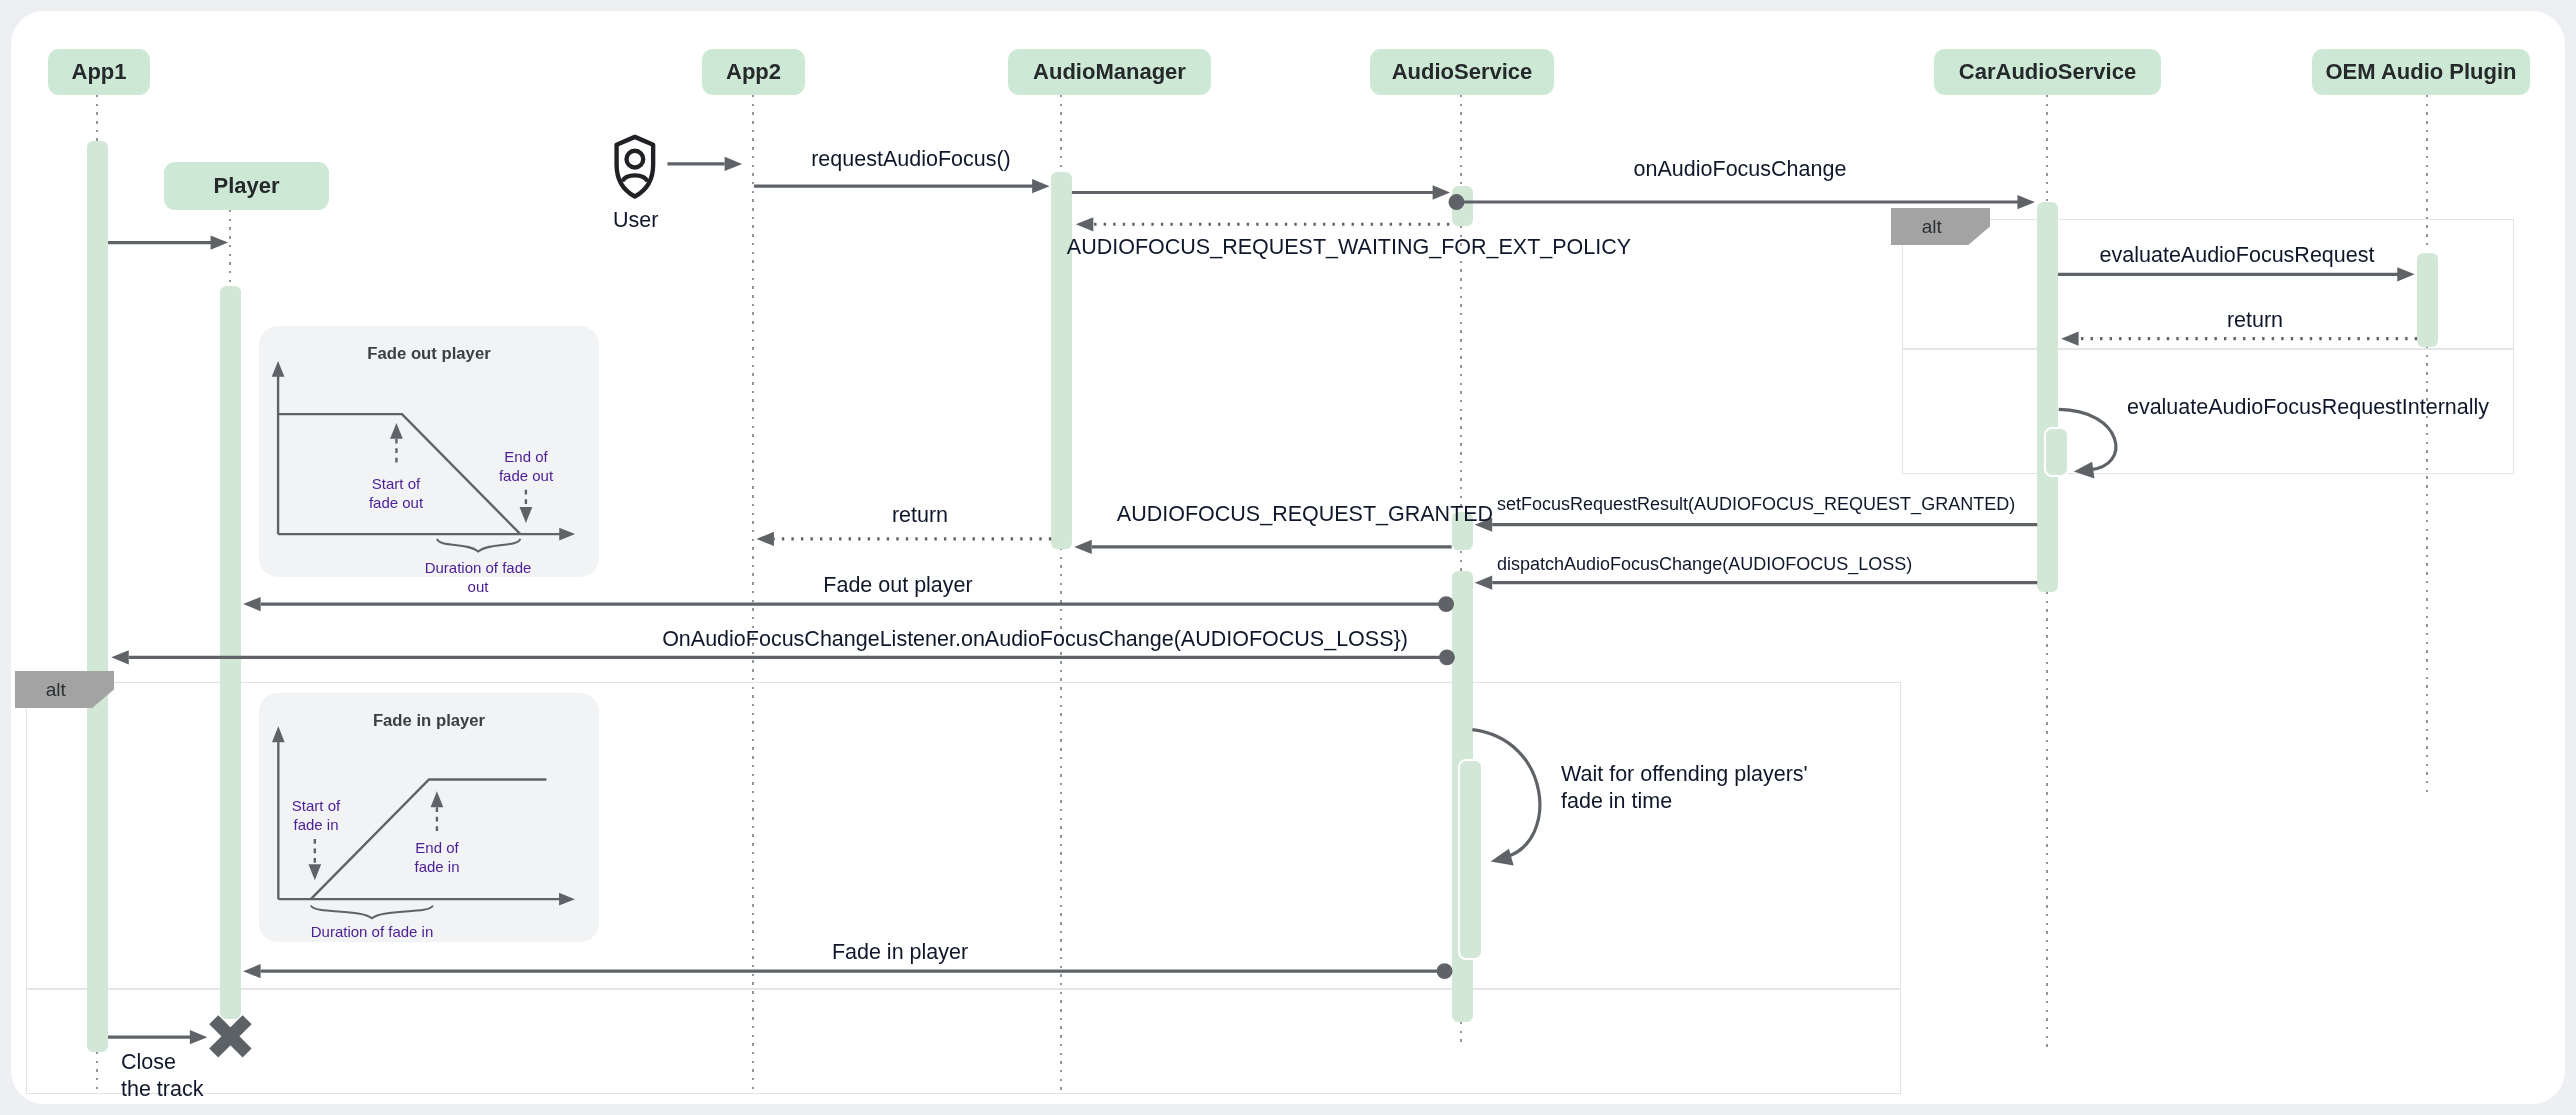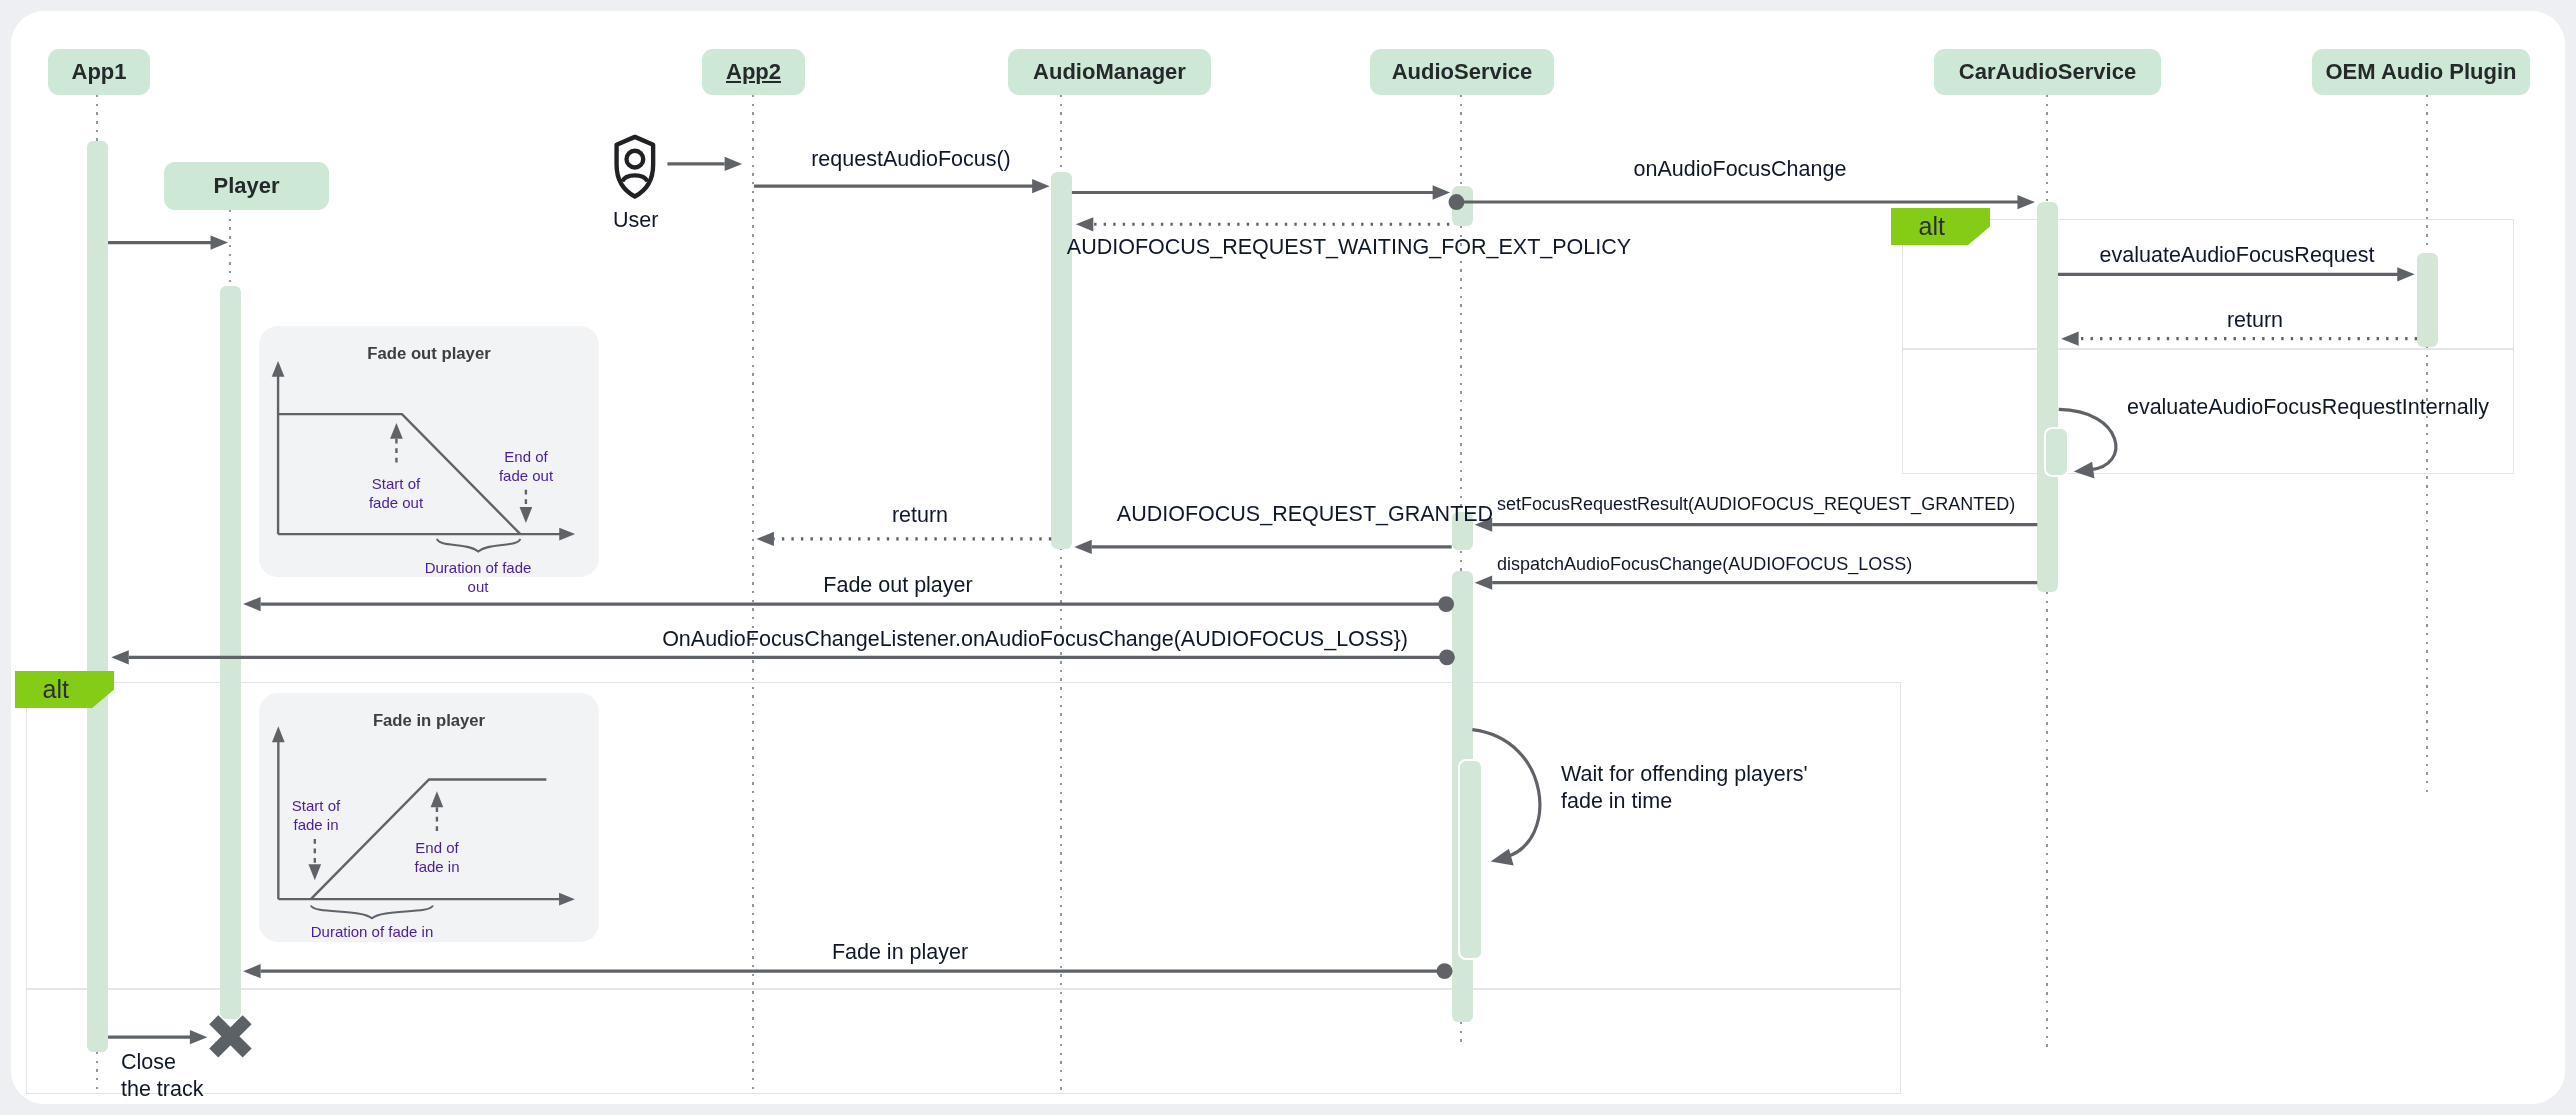--- a/index.html
+++ b/index.html
@@ -27,25 +27,25 @@
   .bar.nested{
     width:20.7px;border:2.4px solid #ffffff;border-radius:8px;z-index:6;
   }
   .frame{
     position:absolute;border:1.6px solid #e0e3e7;z-index:2;box-sizing:border-box;
   }
   .frame-divider{
     position:absolute;height:1.6px;background:#e4e6e9;z-index:2;
   }
   .alt-label{
-    position:absolute;width:99px;height:37px;background:#84cc16;z-index:6;
+    position:absolute;width:99px;height:37px;background:#a3a3a3;z-index:6;
     clip-path:polygon(0 0,100% 0,100% 50%,78% 100%,0 100%);
     display:flex;align-items:center;justify-content:center;
     padding-right:17.5px;box-sizing:border-box;
-    font-size:25px;color:#2c3033;
+    font-size:19px;color:#2c3033;
   }
   .msg{
     position:absolute;font-size:21.5px;color:#0f172a;z-index:8;
     white-space:pre-line;line-height:27px;
   }
   .msg.c{transform:translateX(-50%);text-align:center;white-space:nowrap;}
   .msg.small{font-size:18px;line-height:22px;}
   .chart-panel{
     position:absolute;width:340px;background:#f1f3f4;border-radius:19px;z-index:3;
   }
@@ -252,21 +252,21 @@
     <polygon points="261,1305 239,1296 239,1314" fill="#5f6368"></polygon>
   </g>
 
   <g>
     <path d="M269,1283 L311,1325 M311,1283 L269,1325" stroke="#5c6165" stroke-width="16"></path>
   </g>
 </svg>
 
 <div class="actor" style="left:48px;top:49px;width:102px;">App1</div>
 <div class="actor" style="left:164px;top:162px;width:165px;height:48px;">Player</div>
-<div class="actor" style="left:702px;top:49px;width:103px;text-decoration:underline;">App2</div>
+<div class="actor" style="left:702px;top:49px;width:103px;">App2</div>
 <div class="actor" style="left:1008px;top:49px;width:203px;">AudioManager</div>
 <div class="actor" style="left:1370px;top:49px;width:184px;">AudioService</div>
 <div class="actor" style="left:1934px;top:49px;width:227px;">CarAudioService</div>
 <div class="actor" style="left:2312px;top:49px;width:218px;">OEM Audio Plugin</div>
 
 <div class="msg" style="left:613px;top:207px;">User</div>
 <div class="msg c" style="left:911px;top:146px;">requestAudioFocus()</div>
 <div class="msg c" style="left:1740px;top:156px;">onAudioFocusChange</div>
 <div class="msg c" style="left:1349px;top:234px;">AUDIOFOCUS_REQUEST_WAITING_FOR_EXT_POLICY</div>
 <div class="msg c" style="left:2237px;top:242px;">evaluateAudioFocusRequest</div>

